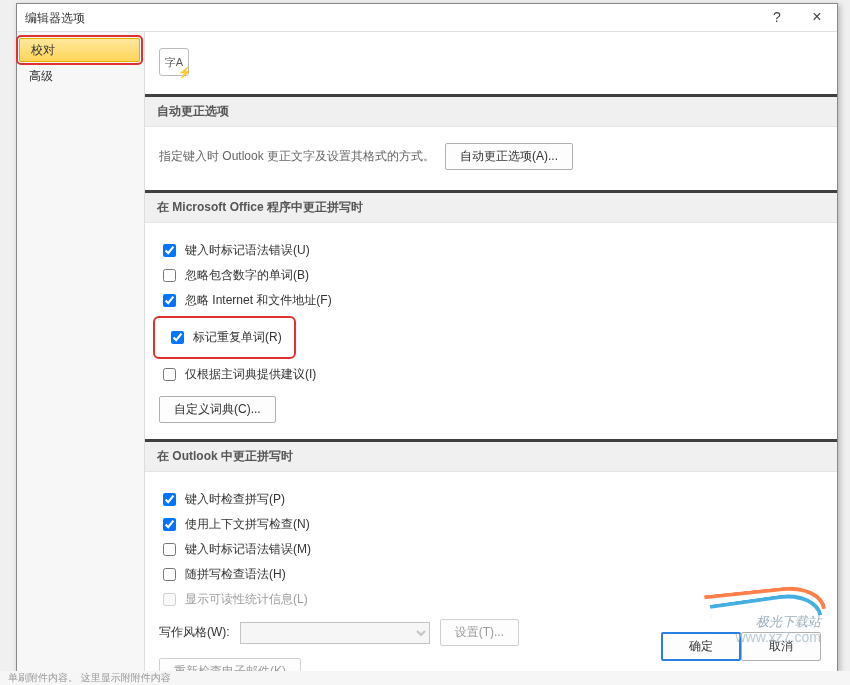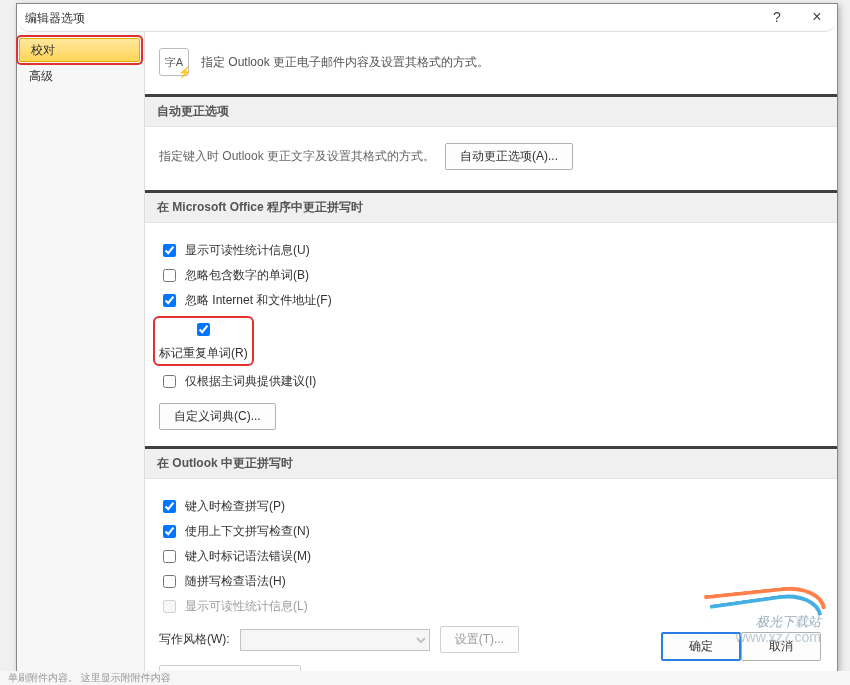--- a/index.html
+++ b/index.html
@@ -2,21 +2,21 @@
 <html><head>
 <meta charset="utf-8">
 <style>
   * { box-sizing: border-box; font-family: "Microsoft YaHei", "Segoe UI", sans-serif; }
   body { margin: 0; background: #f0f0f0; padding: 0; width: 850px; height: 685px; overflow: hidden; position: relative; }
 
   .dialog {
     position: absolute; left: 16px; top: 3px; width: 822px; height: 669px;
     background: #fff; border: 1px solid #888; box-shadow: 2px 2px 6px rgba(0,0,0,.25);
   }
-  .titlebar { height: 28px; line-height: 28px; display: flex; align-items: center; padding-left: 8px; font-size: 12px; color: #333; border-bottom: 1px solid #e0e0e0; border-radius: 13px; }
+  .titlebar { height: 28px; line-height: 28px; display: flex; align-items: center; padding-left: 8px; font-size: 12px; color: #333; border-bottom: 1px solid #e0e0e0; }
   .titlebar-spacer { flex: 1; }
   .title-btn { width: 40px; height: 28px; text-align: center; line-height: 26px; font-size: 14px; color: #444; }
   .title-close { font-size: 16px; }
 
   .body { display: flex; height: calc(100% - 28px); }
 
   .sidebar { width: 128px; background: #f6f7f6; border-right: 1px solid #ddd; padding-top: 4px; }
   .sidebar-item { height: 24px; line-height: 24px; font-size: 12px; padding-left: 12px; color: #333; cursor: pointer; }
   .sidebar-item.selected {
     background: linear-gradient(#ffe79c, #ffd65a);
@@ -101,47 +101,46 @@
       <div class="sidebar-item">
         <span>高级</span>
       </div>
     </div>
 
     <div class="content">
       <div class="intro">
         <div class="icon-box">
           <span>字A</span>
         </div>
-        <div class="intro-text">指定 Outlook 更正电子邮件内容及设置其格式的方式。</div>
       </div>
 
       <div class="section-head">自动更正选项</div>
       <div class="section-body">
         <div class="row">
           <span class="hint" style="margin:0;">指定键入时 Outlook 更正文字及设置其格式的方式。</span>
           <button class="btn">自动更正选项(A)...</button>
         </div>
       </div>
 
       <div class="section-head">在 Microsoft Office 程序中更正拼写时</div>
       <div class="section-body">
         <label class="cb">
           <input type="checkbox" checked="" style="">
-          <span>显示可读性统计信息(U)</span>
+          <span>键入时标记语法错误(U)</span>
         </label>
         <label class="cb">
           <input type="checkbox" style="">
           <span>忽略包含数字的单词(B)</span>
         </label>
         <label class="cb">
           <input type="checkbox" checked="" style="">
           <span>忽略 Internet 和文件地址(F)</span>
         </label>
         <span class="redbox2">
-          <label class="cb" style="margin:0;flex-direction:column;">
+          <label class="cb" style="margin:8px;">
             <input type="checkbox" checked="" style="">
             <span>标记重复单词(R)</span>
           </label>
         </span>
         <label class="cb">
           <input type="checkbox" style="">
           <span>仅根据主词典提供建议(I)</span>
         </label>
         <div style="height:6px"></div>
         <button class="btn">自定义词典(C)...</button>

